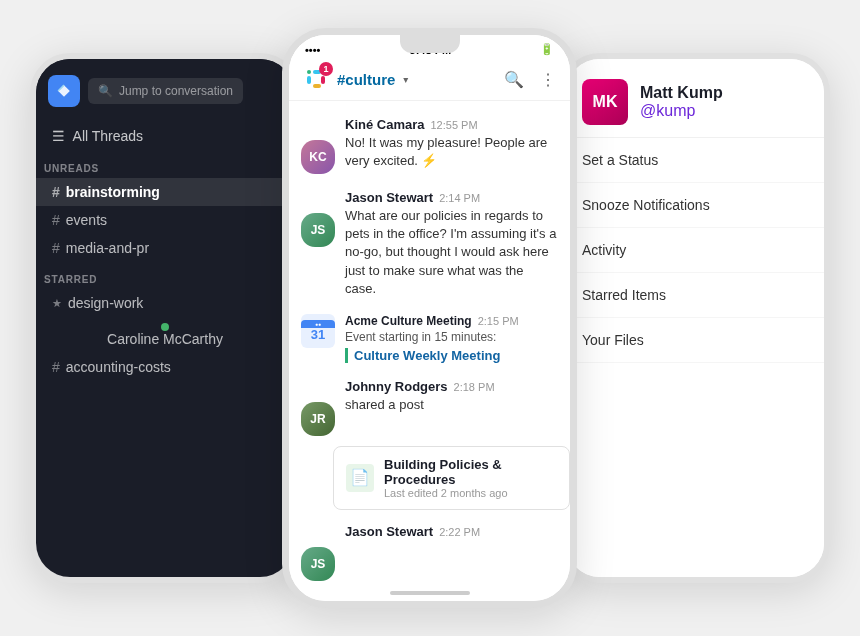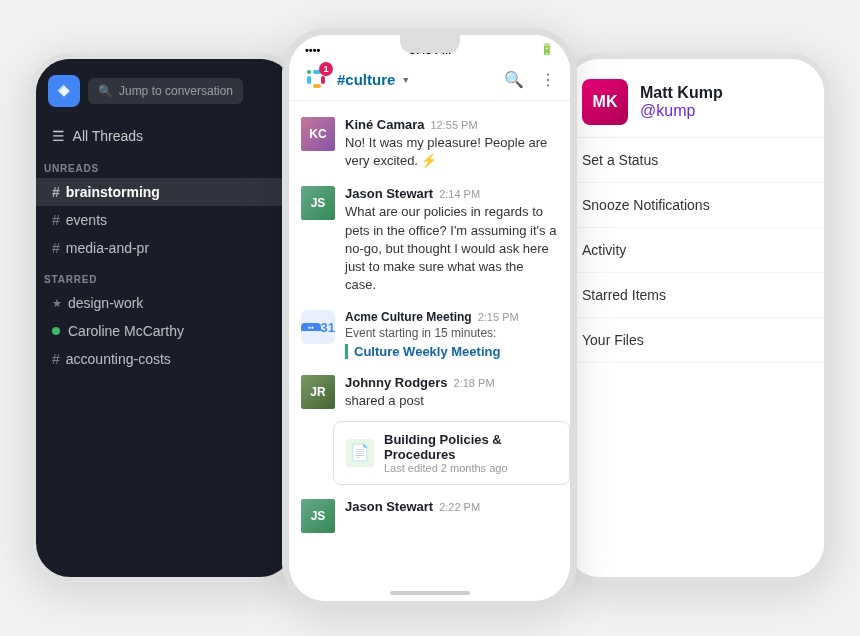--- a/index.html
+++ b/index.html
@@ -126,24 +126,24 @@
     .sidebar-channel.active {
       background: rgba(255,255,255,0.1);
       color: #fff;
       font-weight: 600;
     }
 
     .sidebar-dm {
       padding: 6px 16px;
       display: flex;
       align-items: center;
-      gap: 8px;
       font-size: 14px;
       color: rgba(255,255,255,0.7);
       cursor: pointer;
+      flex-direction: column;
     }
 
     .dm-status-dot {
       width: 8px;
       height: 8px;
       border-radius: 50%;
       background: #44b36a;
       flex-shrink: 0;
     }
 
@@ -231,24 +231,25 @@
 
     .message-group {
       padding: 8px 12px;
       display: flex;
       gap: 10px;
     }
 
     .avatar {
       width: 34px;
       height: 34px;
-      border-radius: 2px;
+      border-radius: 14px;
       flex-shrink: 0;
       overflow: hidden;
       background: #ccc;
+      margin-top: 23px;
     }
 
     .avatar-initials {
       width: 100%;
       height: 100%;
       display: flex;
       align-items: center;
       justify-content: center;
       color: #fff;
       font-size: 12px;
@@ -289,21 +290,21 @@
       gap: 10px;
       align-items: flex-start;
     }
 
     .calendar-icon {
       width: 34px;
       height: 34px;
       border-radius: 6px;
       background: #e8f0fe;
       display: flex;
-      flex-direction: row;
+      flex-direction: column;
       align-items: center;
       justify-content: center;
       flex-shrink: 0;
     }
 
     .cal-top {
       background: #4285f4;
       width: 100%;
       border-radius: 4px 4px 0 0;
       height: 8px;

